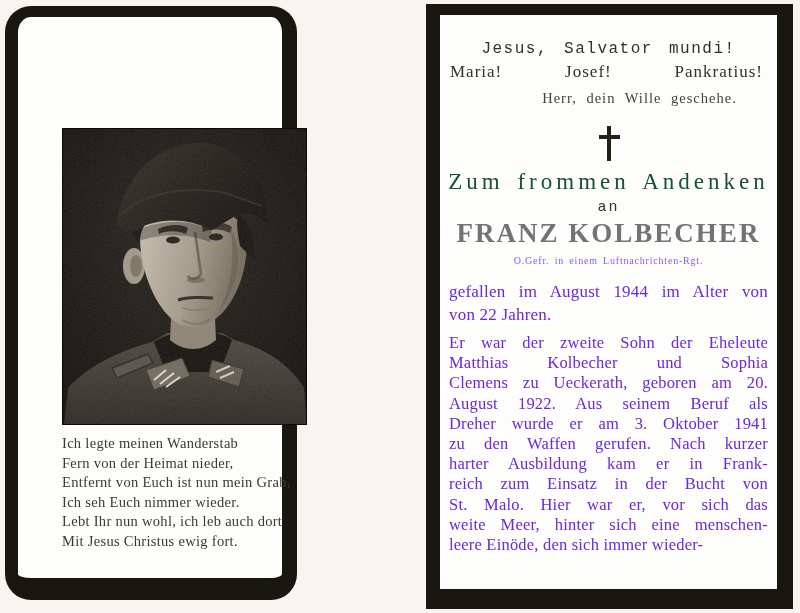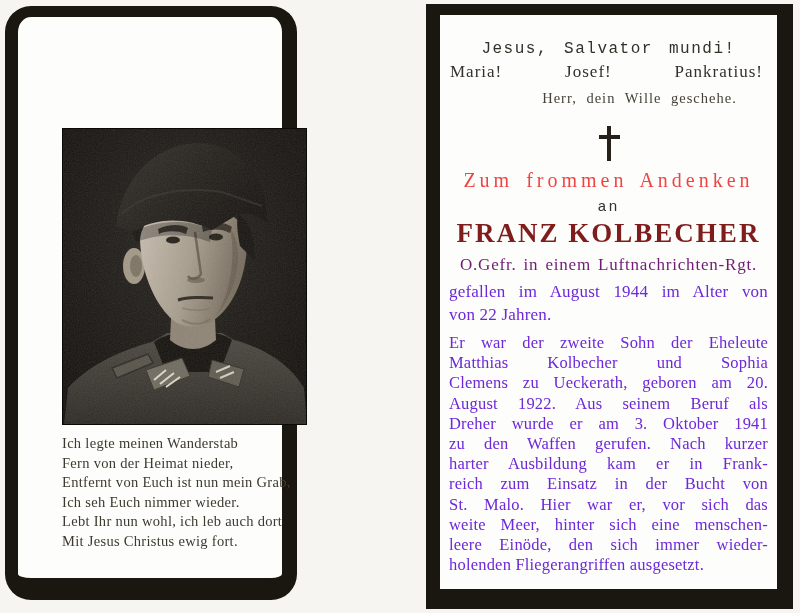--- a/index.html
+++ b/index.html
@@ -39,24 +39,24 @@
   
   .rc { position: absolute; left: 0; right: 0; color: #34302a; }
   .inv1  { top: 25px;  text-align: center; font-size: 16px;  letter-spacing: 1.5px; word-spacing: 5px; font-family: Liberation Mono, monospace; }
   .names { top: 47px;  display: flex; justify-content: space-between; padding: 0 14px 0 10px; font-size: 17px; letter-spacing: 1px; }
   .herr  { top: 75px;  left: 62px; text-align: center; font-size: 14.5px; letter-spacing: 1px; word-spacing: 5px; color: #46423a; }
 
   .cross-wrap { top: 111px; height: 38px; }
   .cross-v { position: absolute; left: 50%; top: 0;   width: 4px;  height: 35px; margin-left: -2px;  background: #262118; }
   .cross-h { position: absolute; left: 50%; top: 9px; width: 21px; height: 4px;  margin-left: -10px; background: #262118; }
 
-  .zum   { top: 154px; text-align: center; font-size: 20px; letter-spacing: 4px; word-spacing: 4px; color: #ef4444; }
+  .zum   { top: 154px; text-align: center; font-size: 23px; letter-spacing: 4px; word-spacing: 4px; color: #14532d; }
   .an    { top: 184px; text-align: center; font-size: 15px;   letter-spacing: 2px; font-family: Liberation Mono, monospace; }
-  .dname { top: 203px; text-align: center; font-size: 27px; font-weight: bold; letter-spacing: 2px; color: #7f1d1d; }
-  .rank  { top: 240px; text-align: center; font-size: 17px; letter-spacing: 0.8px; word-spacing: 2px; color: #701a75; }
+  .dname { top: 203px; text-align: center; font-size: 27px; font-weight: bold; letter-spacing: 2px; color: #737373; }
+  .rank  { top: 240px; text-align: center; font-size: 10px; letter-spacing: 0.8px; word-spacing: 2px; color: #8b5cf6; }
 
   .para { padding: 0 9px; font-size: 17px; color: #6d28d9; }
   .fallen { top: 266px; line-height: 22.5px; }
   .bio    { top: 318px; line-height: 20.2px; font-size: 16.5px; }
   .para .tline { text-align: justify; text-align-last: justify; letter-spacing: 0.2px; }
   .para .tline:last-child { text-align: left; text-align-last: left; }
   .poem .tline { text-align: left; }
 </style>
 </head>
 <body>
@@ -189,17 +189,16 @@
           <div class="tline">Matthias Kolbecher und Sophia</div>
           <div class="tline">Clemens zu Ueckerath, geboren am 20.</div>
           <div class="tline">August 1922. Aus seinem Beruf als</div>
           <div class="tline">Dreher wurde er am 3. Oktober 1941</div>
           <div class="tline">zu den Waffen gerufen. Nach kurzer</div>
           <div class="tline">harter Ausbildung kam er in Frank-</div>
           <div class="tline">reich zum Einsatz in der Bucht von</div>
           <div class="tline">St. Malo. Hier war er, vor sich das</div>
           <div class="tline">weite Meer, hinter sich eine menschen-</div>
           <div class="tline">leere Einöde, den sich immer wieder-</div>
-          <div class="tline">holenden Fliegerangriffen ausgesetzt.</div>
         </div>
     </div>
   </div>
 </div>
 
 </body></html>

